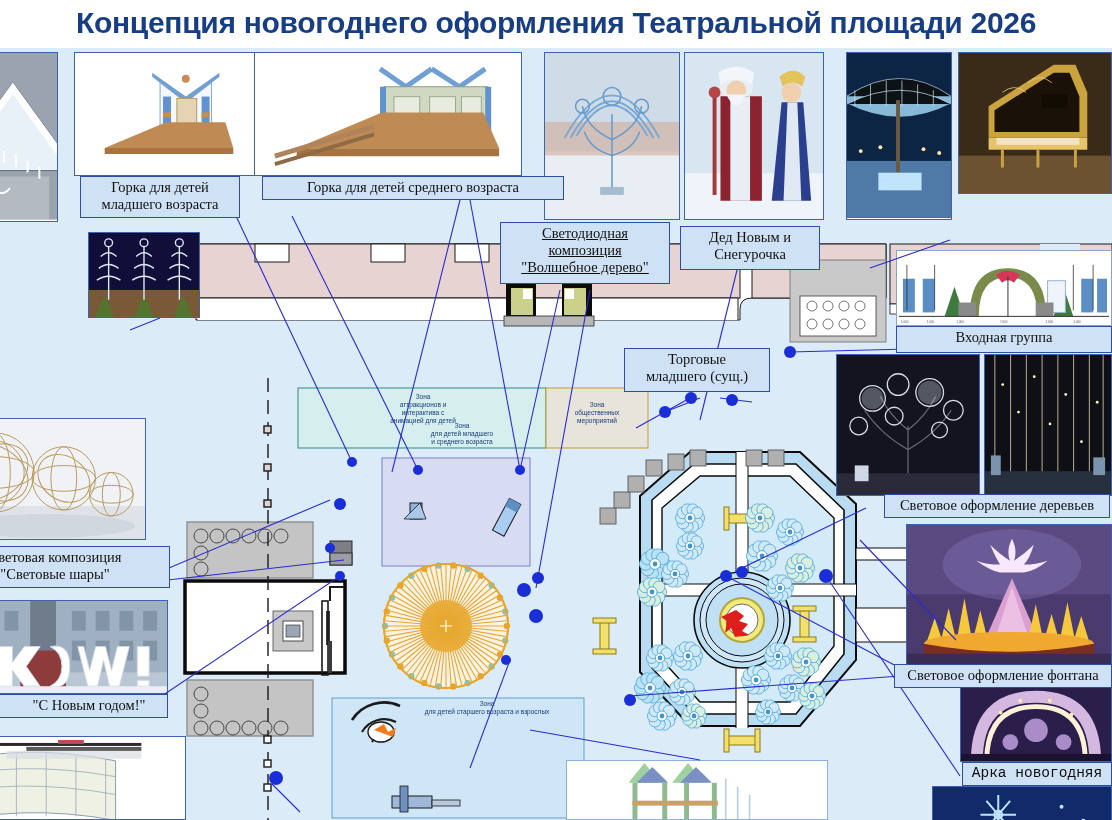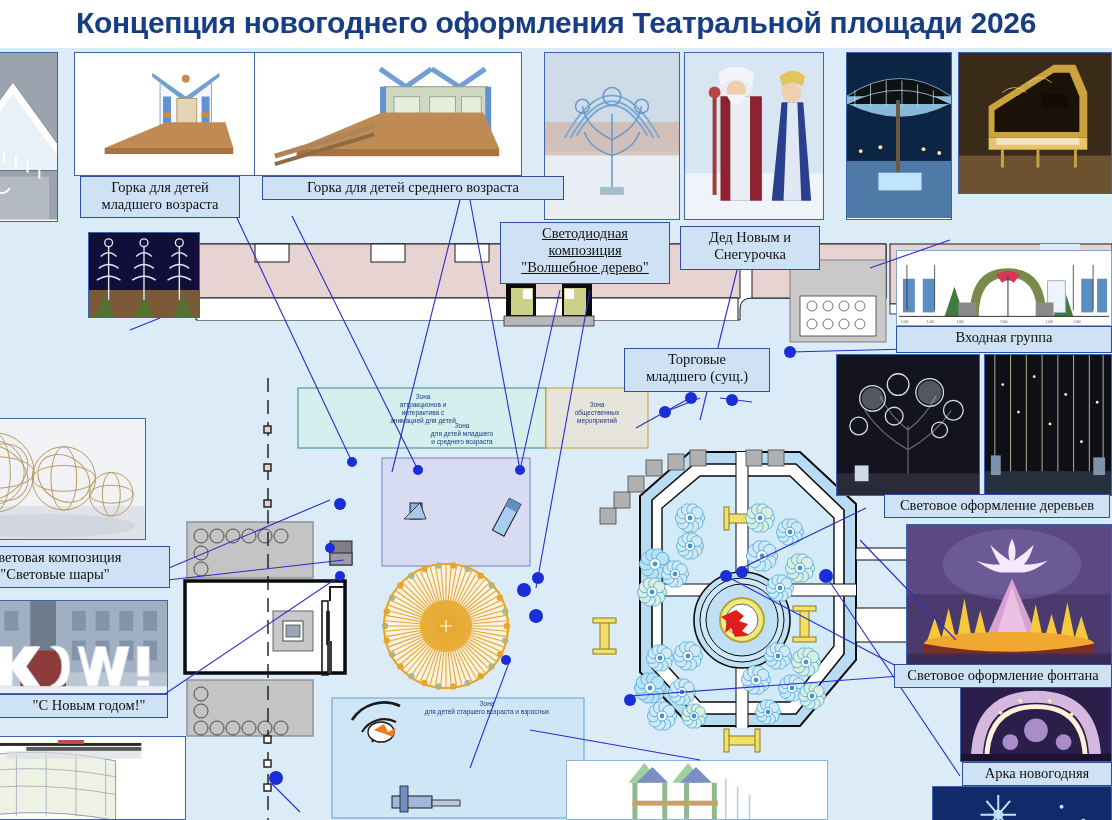--- a/index.html
+++ b/index.html
@@ -1209,21 +1209,21 @@
   </div>
 
   <div class="label" style="left:836px; top:494px; width:226px; height:24px;margin-left:48px;">
     <span style="white-space:pre-line">Световое оформление деревьев</span>
   </div>
 
   <div class="label" style="left:894px; top:664px; width:218px; height:24px;">
     <span style="white-space:pre-line">Световое оформление фонтана</span>
   </div>
 
-  <div class="label" style="left:962px; top:762px; width:150px; height:24px;">
+  <div class="label" style="left:962px; top:762px; width:150px; height:24px;font-family:Liberation Mono, monospace;">
     <span style="white-space:pre-line">Арка новогодняя</span>
   </div>
 
   <div class="label" style="left:-60px; top:546px; width:230px; height:42px;">
     <span style="white-space:pre-line">Световая композиция
 "Световые шары"</span>
   </div>
 
   <div class="label" style="left:-60px; top:694px; width:228px; height:24px;">
     <span style="white-space:pre-line; padding-left:70px">"С Новым годом!"</span>

